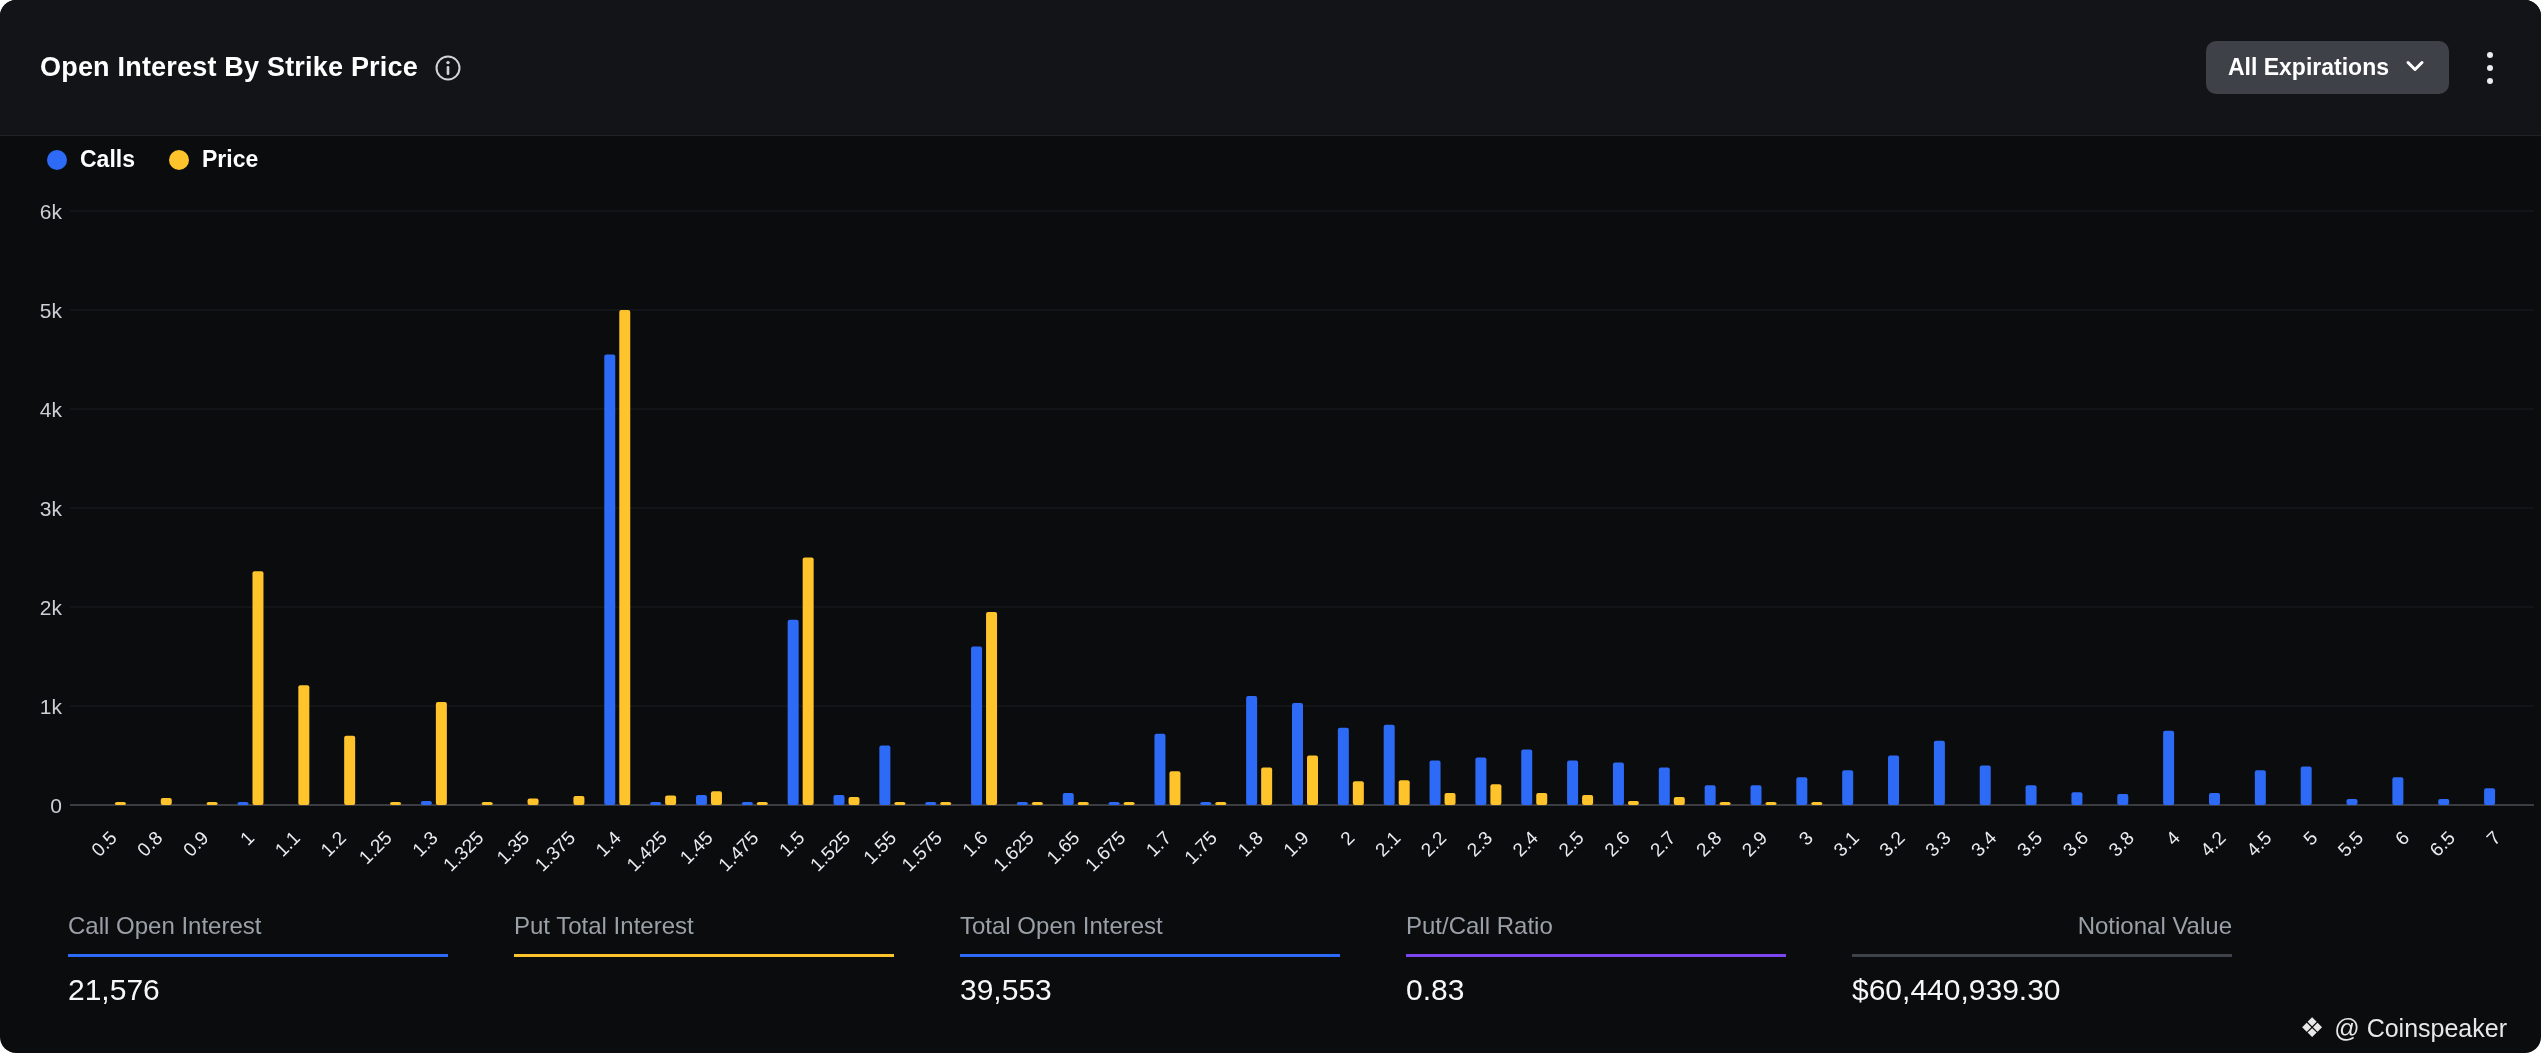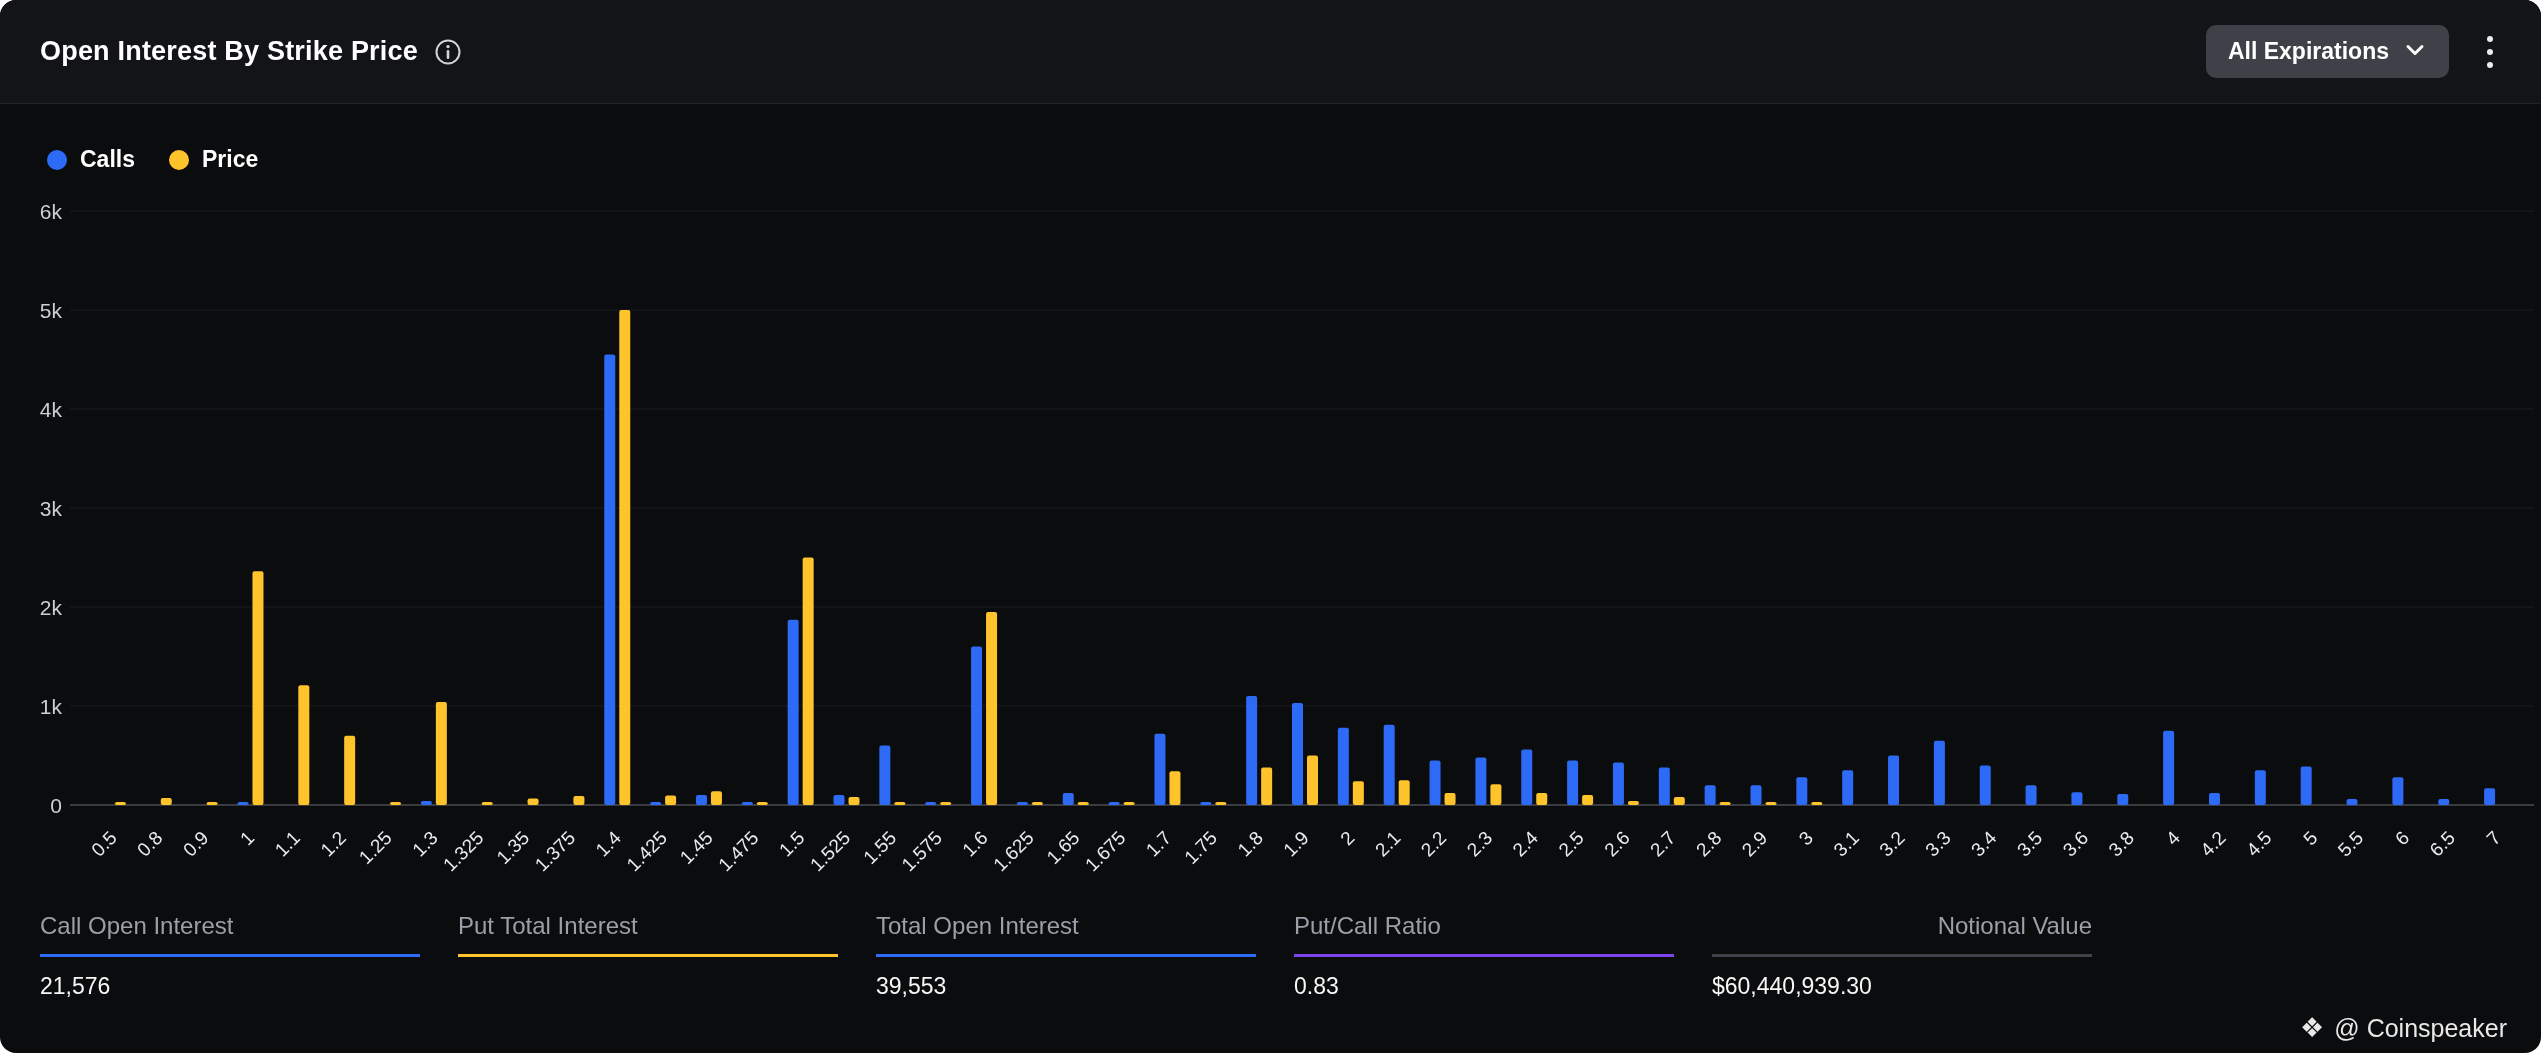--- a/index.html
+++ b/index.html
@@ -6,21 +6,21 @@
   body {
     width:2541px; height:1053px; position:relative;
     font-family:"Liberation Sans", sans-serif;
   }
   .card {
     position:absolute; inset:0; background:#0b0c0e;
     border-radius:16px; overflow:hidden;
   }
   
   .hdr {
-    position:absolute; top:0; left:0; right:0; height:104px;
+    position:absolute; top:0; left:0; right:0; height:136px;
     background:#131417; border-bottom:1px solid #212329;
     display:flex; align-items:center; padding:0 40px; box-sizing:border-box; z-index:3;
   }
   .hdr-title { font-size:27px; font-weight:600; color:#ffffff; letter-spacing:.2px; }
   .info { margin-left:16px; display:flex; align-items:center; }
   .spacer { flex:1; }
   .exp-btn {
     display:flex; align-items:flex-start; gap:14px;
     background:#3e4147; border:none; border-radius:10px;
     color:#ffffff; font-family:inherit; font-size:23px; font-weight:700;
@@ -30,23 +30,23 @@
   .kebab span { width:6px; height:6px; border-radius:50%; background:#ececec; display:block; }
   
   .legend { position:absolute; top:146px; left:47px; display:flex; align-items:center; gap:34px; z-index:3; }
   .legend-item { display:flex; align-items:center; gap:13px; cursor:pointer; }
   .legend-dot { width:20px; height:20px; border-radius:50%; background:#555; }
   .legend-label { color:#ffffff; font-size:23px; font-weight:700; }
   
   svg.chart { position:absolute; left:0; top:0; width:2541px; height:1053px; z-index:1; }
   
   .stats { position:absolute; left:40px; top:912px; display:flex; gap:38px; z-index:3; }
-  .stat { width:380px; }
+  .stat { width:380px;margin-left:28px; }
   .stat-label { font-size:24px; color:#9aa0a8; padding-bottom:14px; border-bottom:3px solid #555; }
-  .stat-value { font-size:23px; color:#f7f7f7; margin-top:16px; }
+  .stat-value { font-size:30px; color:#f7f7f7; margin-top:16px; }
   
   .watermark {
     position:absolute; right:34px; bottom:10px; z-index:3;
     display:flex; align-items:center; gap:10px; color:#e8e8e8; font-size:25px;
   }
   .wm-logo { font-size:27px; line-height:1; }
 </style>
 </head>
 <body>
 

